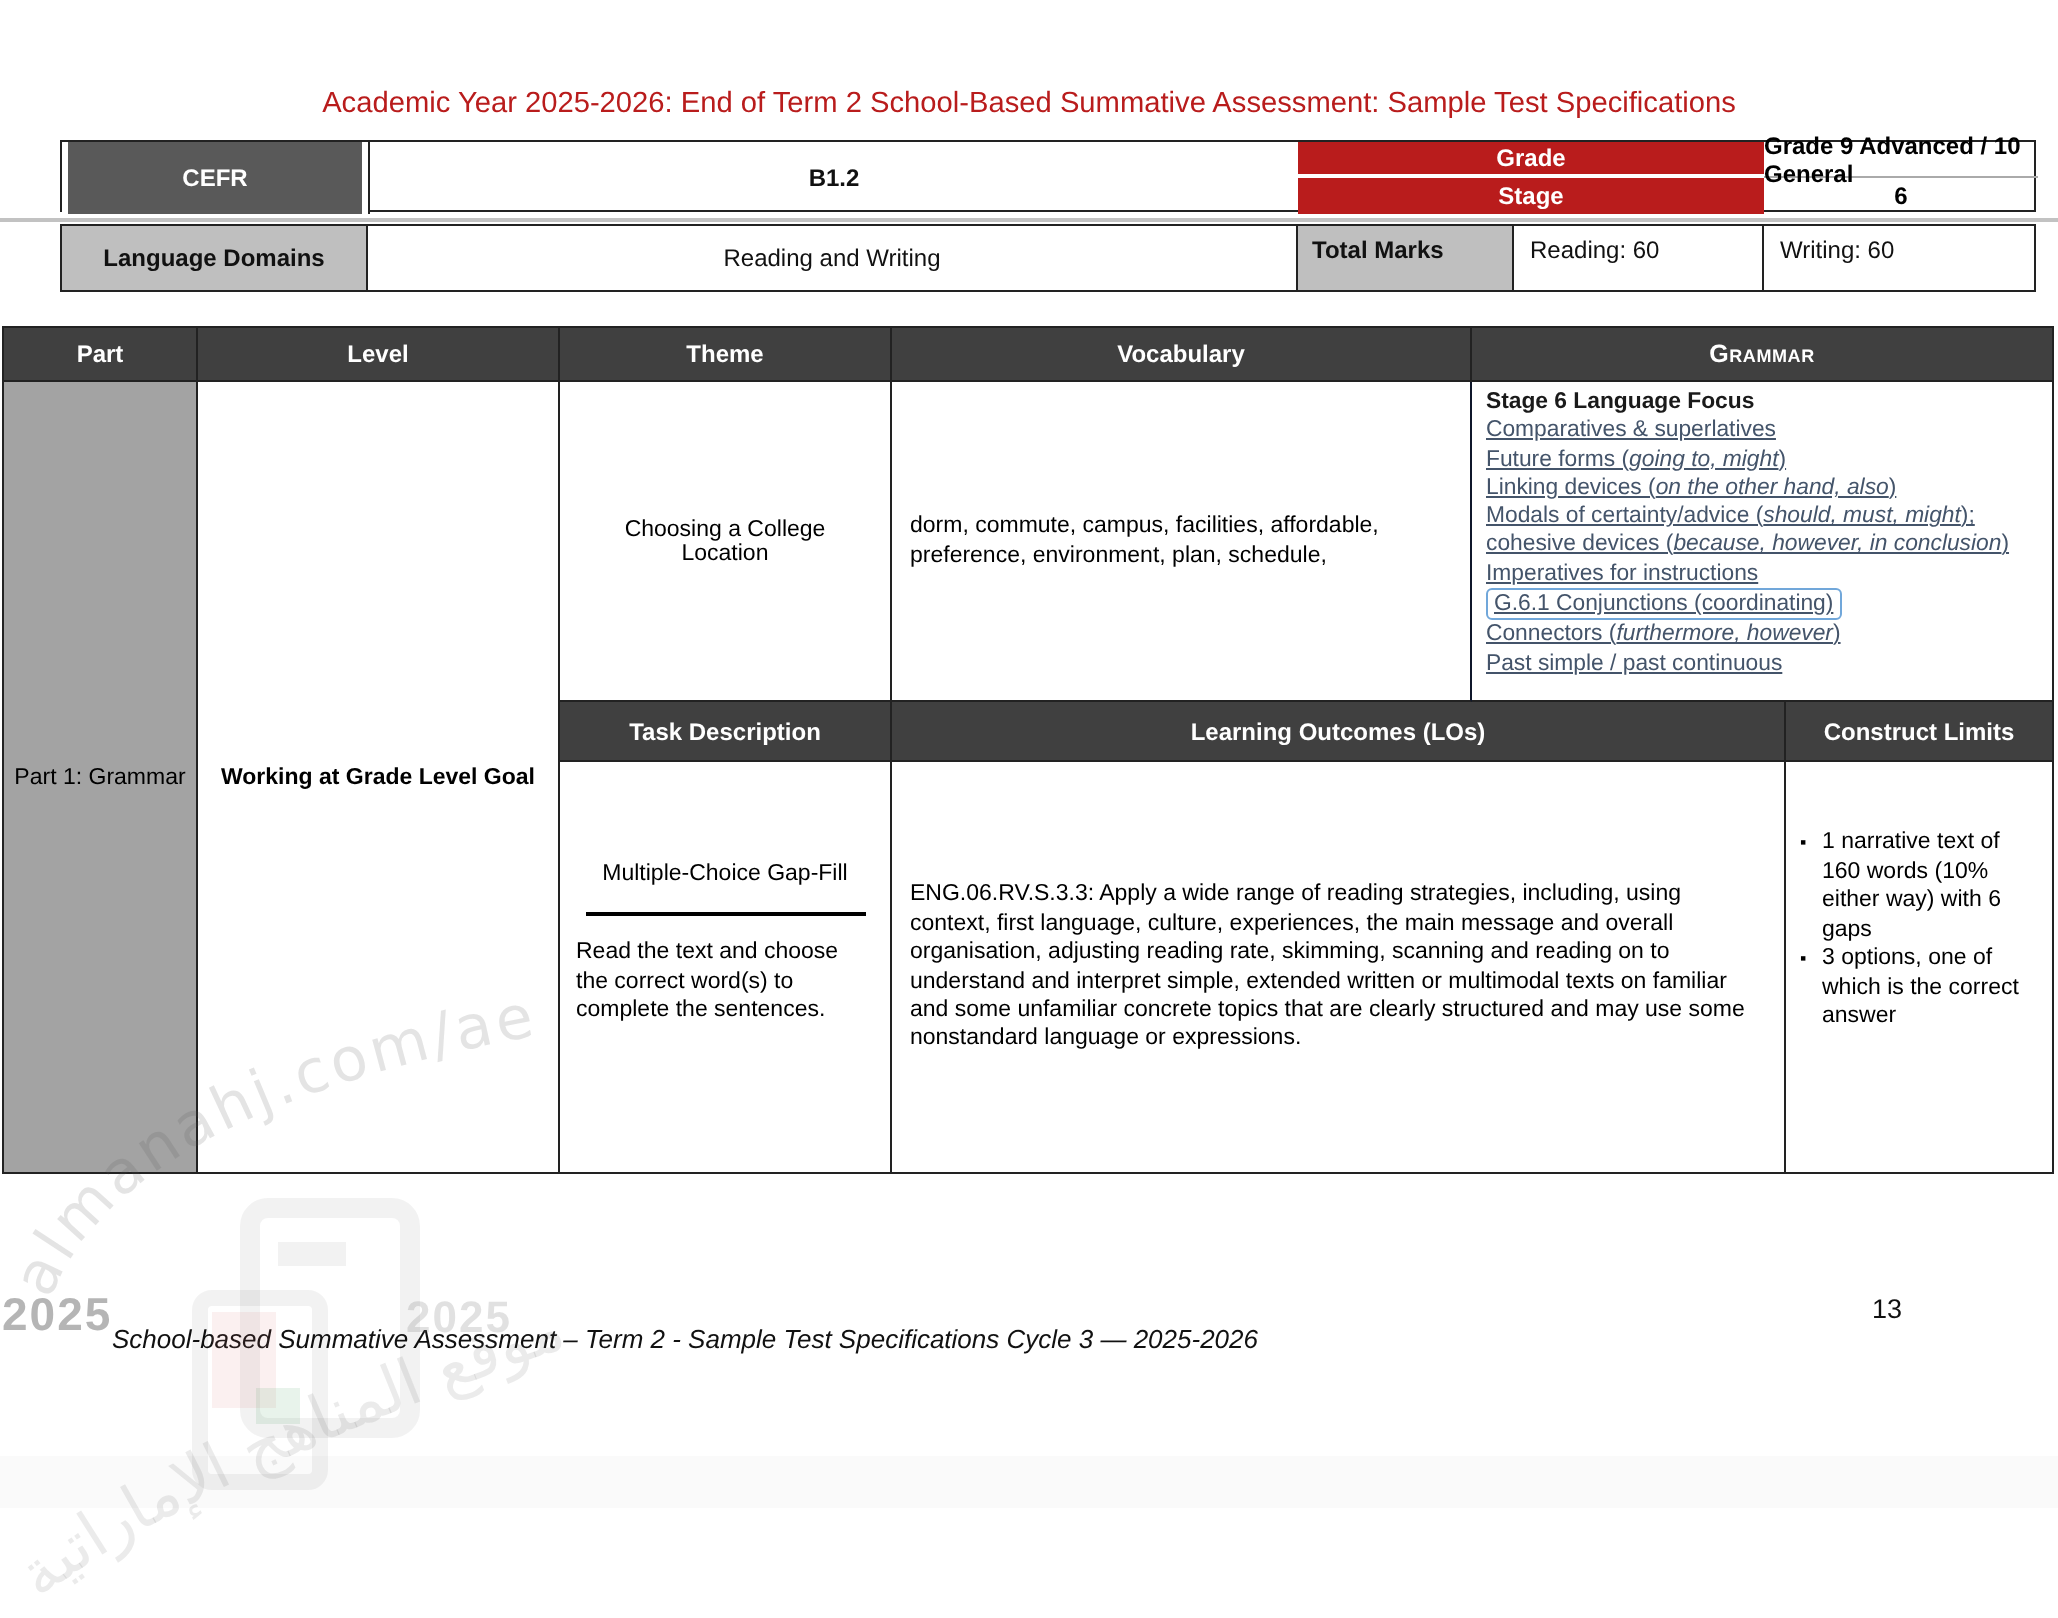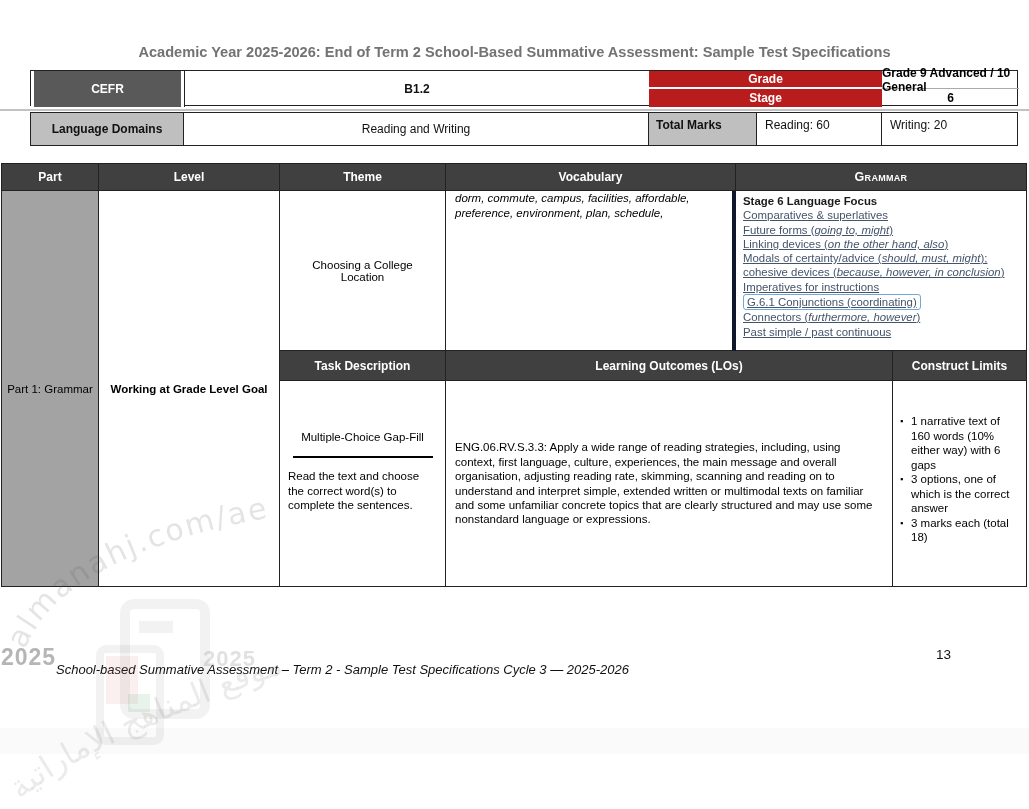--- a/index.html
+++ b/index.html
@@ -4,21 +4,21 @@
 <style>
   html,body{margin:0;padding:0;background:#e8e8e8;}
   .page{
     position:relative;width:1029px;height:809px;background:#fff;
     font-family:"Liberation Sans","DejaVu Sans",sans-serif;color:#111;
     overflow:hidden;margin:0 auto;
   }
   
   .doc-title{
     position:absolute;top:44px;left:0;right:0;text-align:center;
-    font-size:14.6px;font-weight:bold;color:#737373;
+    font-size:14.6px;font-weight:normal;color:#b91c1c;
   }
   
   .tbl1{
     position:absolute;left:30px;top:70px;width:988px;height:36px;
     display:grid;grid-template-columns:153px 465px 233px 137px;
     grid-template-rows:18px 18px;border:1.5px solid #222;box-sizing:border-box;
     font-size:12px;
   }
   .tbl1 .lbl{background:#b91c1c;color:#fff;font-weight:bold;display:flex;align-items:center;justify-content:center;}
   .tbl1 .lbl.top{border-bottom:2px solid #fff;box-sizing:border-box;}
@@ -41,21 +41,21 @@
   .t2-marks{background:#bfbfbf;font-weight:bold;padding:5px 0 0 7px;}
   .t2-score{padding:5px 0 0 8px;}
   
   .main-tbl{position:absolute;left:1px;top:163px;width:1024px;height:422px;border:1px solid #222;box-sizing:content-box;background:#fff;}
   .cell{position:absolute;box-sizing:border-box;font-size:11.5px;color:#000;}
   .hdr{background:#404040;color:#fff;font-weight:bold;font-size:12px;display:flex;align-items:center;justify-content:center;border-right:1px solid #222;border-bottom:1px solid #222;}
   .smallcaps{font-variant:small-caps;font-size:12.5px;letter-spacing:.3px;}
   .part-cell{background:#a3a3a3;display:flex;align-items:center;justify-content:center;border-right:1px solid #222;}
   .level-cell{display:flex;align-items:center;justify-content:center;text-align:center;font-weight:bold;border-right:1px solid #222;padding:0 4px;}
   .theme-cell{display:flex;align-items:center;justify-content:center;text-align:center;border-right:1px solid #222;border-bottom:1px solid #222;padding:0 22px;}
-  .vocab-cell{display:flex;align-items:flex-start;border-right:4px solid #0f172a;border-bottom:1px solid #222;padding:0 9px;line-height:14.5px;font-style:italic;}
+  .vocab-cell{display:flex;align-items:center;border-right:1px solid #0f172a;border-bottom:1px solid #222;padding:0 9px;line-height:14.5px;}
   .grammar-cell{border-bottom:1px solid #222;padding:3px 6px 0 7px;line-height:14.3px;font-size:11.4px;}
   .g-head{font-weight:bold;color:#1a1a1a;}
   .g-item{color:#44546A;}
   .g-link{text-decoration:underline;}
   .it{font-style:italic;}
   .g-item.boxed .g-link{border:1.6px solid #71a7da;border-radius:3px;padding:0 3px;display:inline-block;text-decoration:underline;}
   .task-cell{border-right:1px solid #222;padding:50px 8px 0 8px;}
   .task-name{text-align:center;}
   .task-divider{width:140px;border:none;border-top:2px solid #000;margin:13px auto 11px auto;}
   .task-instr{line-height:14.5px;}
@@ -99,21 +99,21 @@
     <div class="val">6</div>
   </div>
 
   <div class="page-divider"></div>
 
   <div class="tbl2">
     <div class="t2-lbl">Language Domains</div>
     <div class="t2-val">Reading and Writing</div>
     <div class="t2-marks">Total Marks</div>
     <div class="t2-score">Reading: 60</div>
-    <div class="t2-score">Writing: 20</div>
+    <div class="t2-score">Writing: 60</div>
   </div>
 
   <div class="main-tbl">
 
     <div class="cell hdr" style="left:0;top:0;width:97px;height:27px;">Part</div>
     <div class="cell hdr" style="left:97px;top:0;width:181px;height:27px;">Level</div>
     <div class="cell hdr" style="left:278px;top:0;width:166px;height:27px;">Theme</div>
     <div class="cell hdr" style="left:444px;top:0;width:290px;height:27px;">Vocabulary</div>
     <div class="cell hdr" style="left:734px;top:0;width:290px;height:27px;border-right:none;">
       <span class="smallcaps">Grammar</span>
@@ -155,21 +155,20 @@
       <hr class="task-divider">
       <div class="task-instr">Read the text and choose the correct word(s) to complete the sentences.</div>
     </div>
     <div class="cell lo-cell" style="left:444px;top:217px;width:447px;height:205px;">
       <div class="lo-text">ENG.06.RV.S.3.3: Apply a wide range of reading strategies, including, using context, first language, culture, experiences, the main message and overall organisation, adjusting reading rate, skimming, scanning and reading on to understand and interpret simple, extended written or multimodal texts on familiar and some unfamiliar concrete topics that are clearly structured and may use some nonstandard language or expressions.</div>
     </div>
     <div class="cell limits-cell" style="left:891px;top:217px;width:133px;height:205px;">
       <ul class="limits-list">
           <li>1 narrative text of 160 words (10% either way) with 6 gaps</li>
           <li>3 options, one of which is the correct answer</li>
-          <li>3 marks each (total 18)</li>
         </ul>
     </div>
   </div>
 
   <div class="footer-text">School-based Summative Assessment – Term 2 - Sample Test Specifications Cycle 3 — 2025-2026</div>
   <div class="page-num">13</div>
 
   <div class="wm-layer">
     <div class="wm wm-band"></div>
     <div class="wm wm-tablet"></div>

